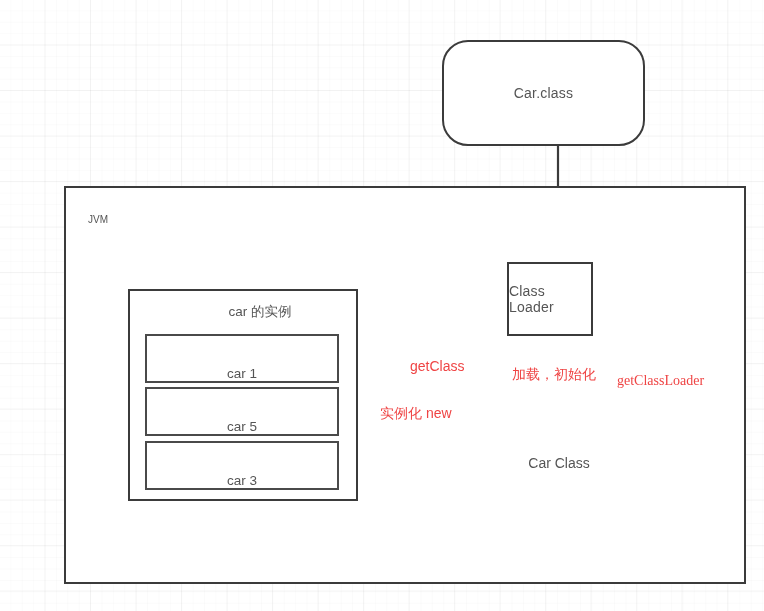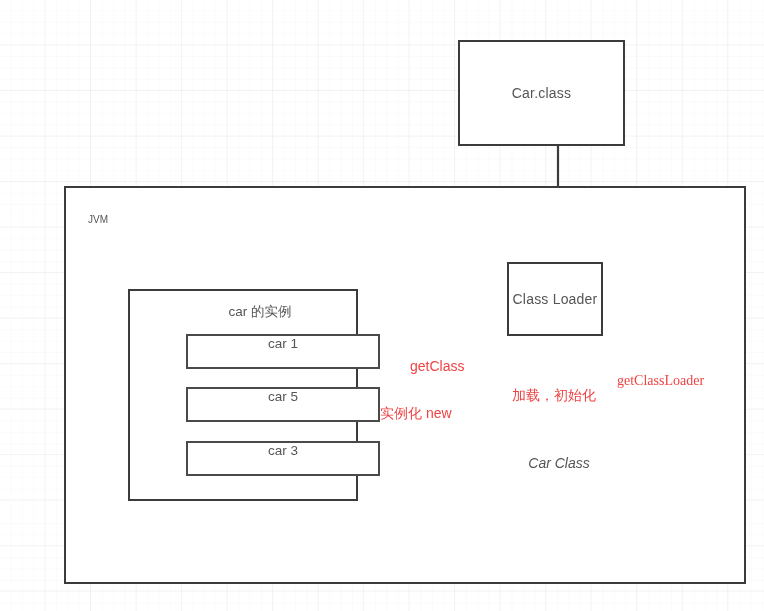--- a/index.html
+++ b/index.html
@@ -33,88 +33,86 @@
     background: #ffffff;
     border: 2px solid #3b3b3b;
     display: flex;
     align-items: center;
     justify-content: center;
     color: #555555;
     font-size: 14px;
     letter-spacing: 0.2px;
   }
   #car-class-file {
-    left: 458px; top: 40px;
-    width: 167px; height: 106px;
+    left: 442px; top: 40px;
+    width: 203px; height: 106px; border-radius: 26px;
   }
   #jvm-box {
     left: 64px; top: 186px;
     width: 682px; height: 398px;
     display: block;
   }
   #jvm-label {
     position: absolute;
     left: 88px; top: 214px;
     font-size: 10px;
     color: #555555;
   }
   #class-loader-box {
     left: 507px; top: 262px;
-    width: 96px; height: 74px;
+    width: 86px; height: 74px;
     font-size: 14px;
   }
   #instances-box {
     left: 128px; top: 289px;
     width: 230px; height: 212px;
     display: block;
   }
   #instances-title {
     position: absolute;
     left: 128px; top: 303px;
     width: 264px;
     text-align: center;
     font-size: 13.5px;
     color: #555555;
   }
   .car-item {
     position: absolute;
     left: 145px;
     width: 194px;
-    height: 35px;
+    height: 49px;
     box-sizing: border-box;
     background: #ffffff;
     border: 2px solid #4a4a4a;
     display: flex;
-    align-items: flex-start;
+    align-items: flex-end;
     justify-content: center;
     font-size: 13.5px;
     color: #555555;
-    margin-left: 41px;
   }
   #car-1 { top: 334px; }
   #car-2 { top: 387px; }
   #car-3 { top: 441px; }
 
   .edge-label {
     position: absolute;
     font-size: 14px;
     color: #ef4444;
     white-space: nowrap;
   }
   #label-get-class { left: 410px; top: 358px; }
-  #label-load-init { left: 512px; top: 387px; }
+  #label-load-init { left: 512px; top: 366px; }
   #label-get-class-loader { left: 617px; top: 373px; font-family: Liberation Serif, serif; }
   #label-instantiate-new { left: 380px; top: 405px; }
   #label-car-class-ellipse {
     left: 499px; top: 455px;
     width: 120px;
     text-align: center;
     font-size: 14px;
     color: #555555;
-    font-style: italic;
   }
 </style>
 </head>
 <body>
 
 <svg id="canvas" viewBox="0 0 764 611" xmlns="http://www.w3.org/2000/svg">
   <defs>
     <marker id="arrowSolid" markerWidth="11" markerHeight="11" refX="8.5" refY="4" orient="auto" markerUnits="userSpaceOnUse">
       <path d="M0,0 L9,4 L0,8 L2,4 Z" fill="#3b3b3b"></path>
     </marker>

